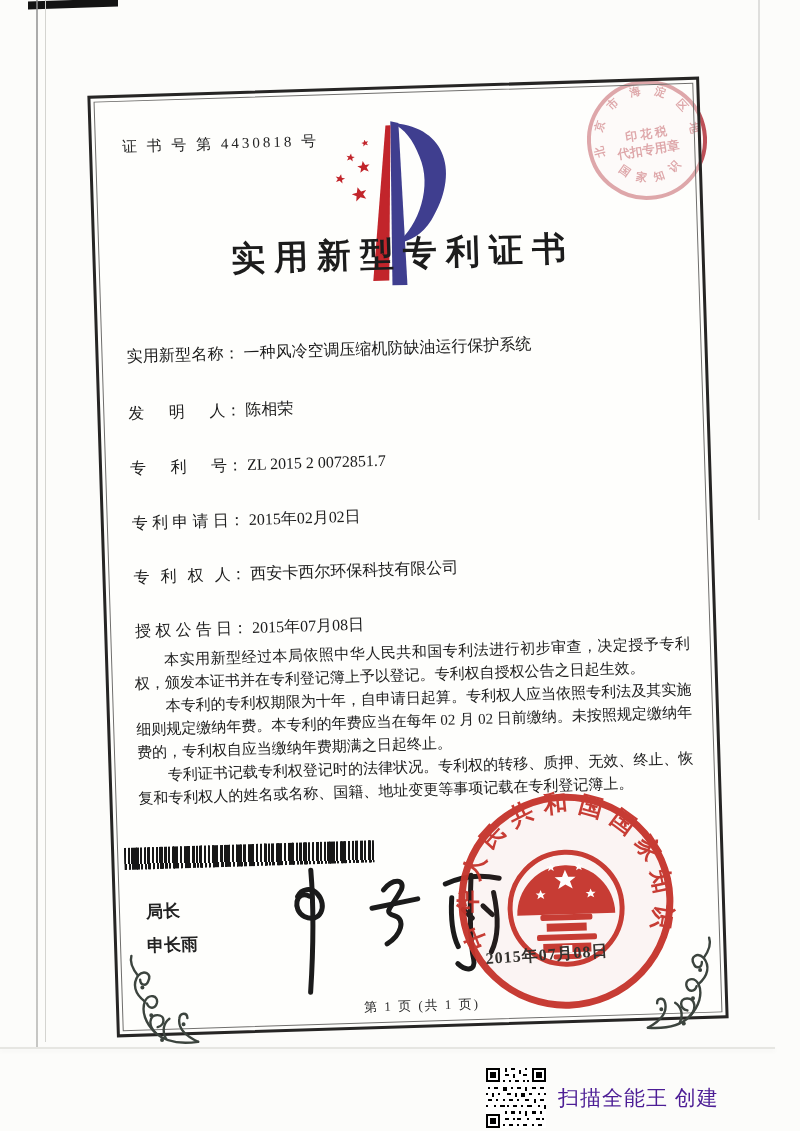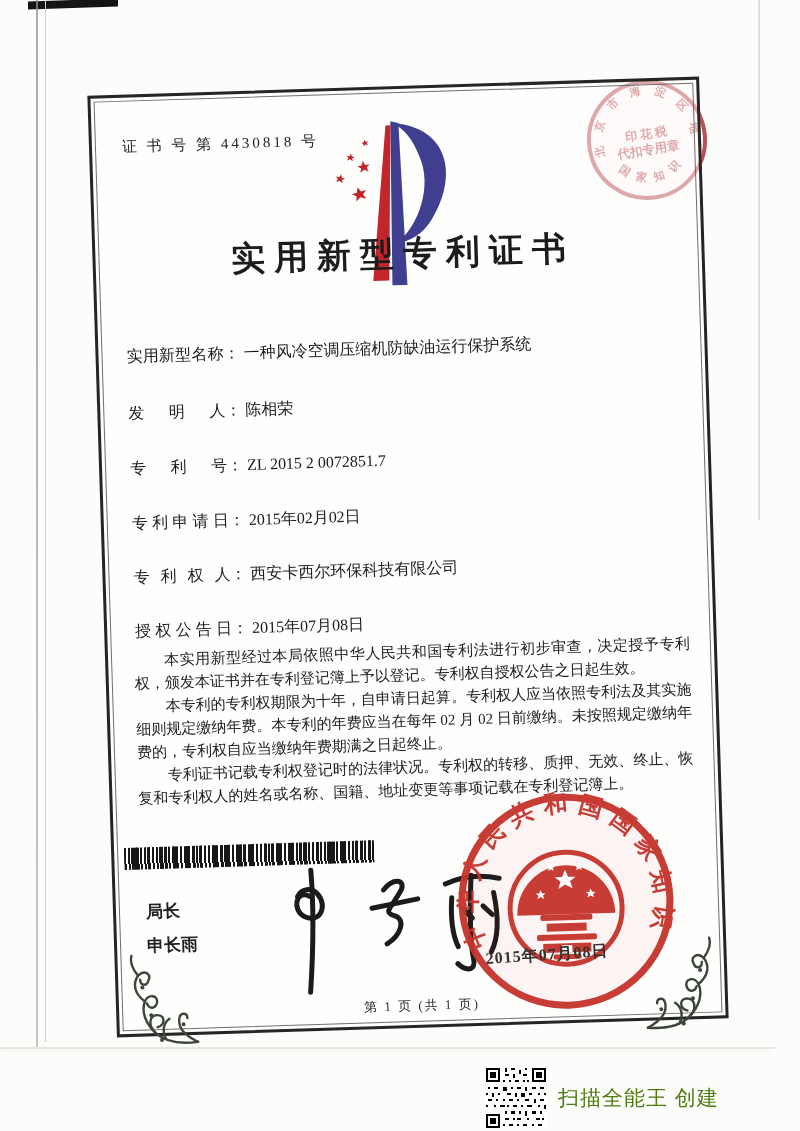--- a/index.html
+++ b/index.html
@@ -52,21 +52,21 @@
                letter-spacing:2px;color:#2b2b2b;}
 
   .corner{position:absolute;bottom:-16px;width:96px;height:96px;}
   .corner.bl{left:-14px;}
   .corner.br{right:-14px;transform:scaleX(-1);}
 
   .tax-stamp{position:absolute;left:583px;top:76px;width:128px;height:128px;transform:rotate(-9deg);opacity:.92;}
 
   .scanner-row{position:absolute;left:486px;top:1068px;display:flex;align-items:center;gap:12px;}
   .qr{width:60px;height:60px;}
-  .scanner-label{font-family:"Liberation Sans","DejaVu Sans",sans-serif;font-size:21px;color:#4d7c0f;letter-spacing:1px;}
+  .scanner-label{font-family:"Liberation Sans","DejaVu Sans",sans-serif;font-size:21px;color:#4c1d95;letter-spacing:1px;}
 </style>
 </head>
 <body>
 
 <div class="scan">
 
   <div class="edge-top-black"></div>
   <div class="edge-left-a"></div>
   <div class="edge-left-b"></div>
   <div class="edge-right"></div>

